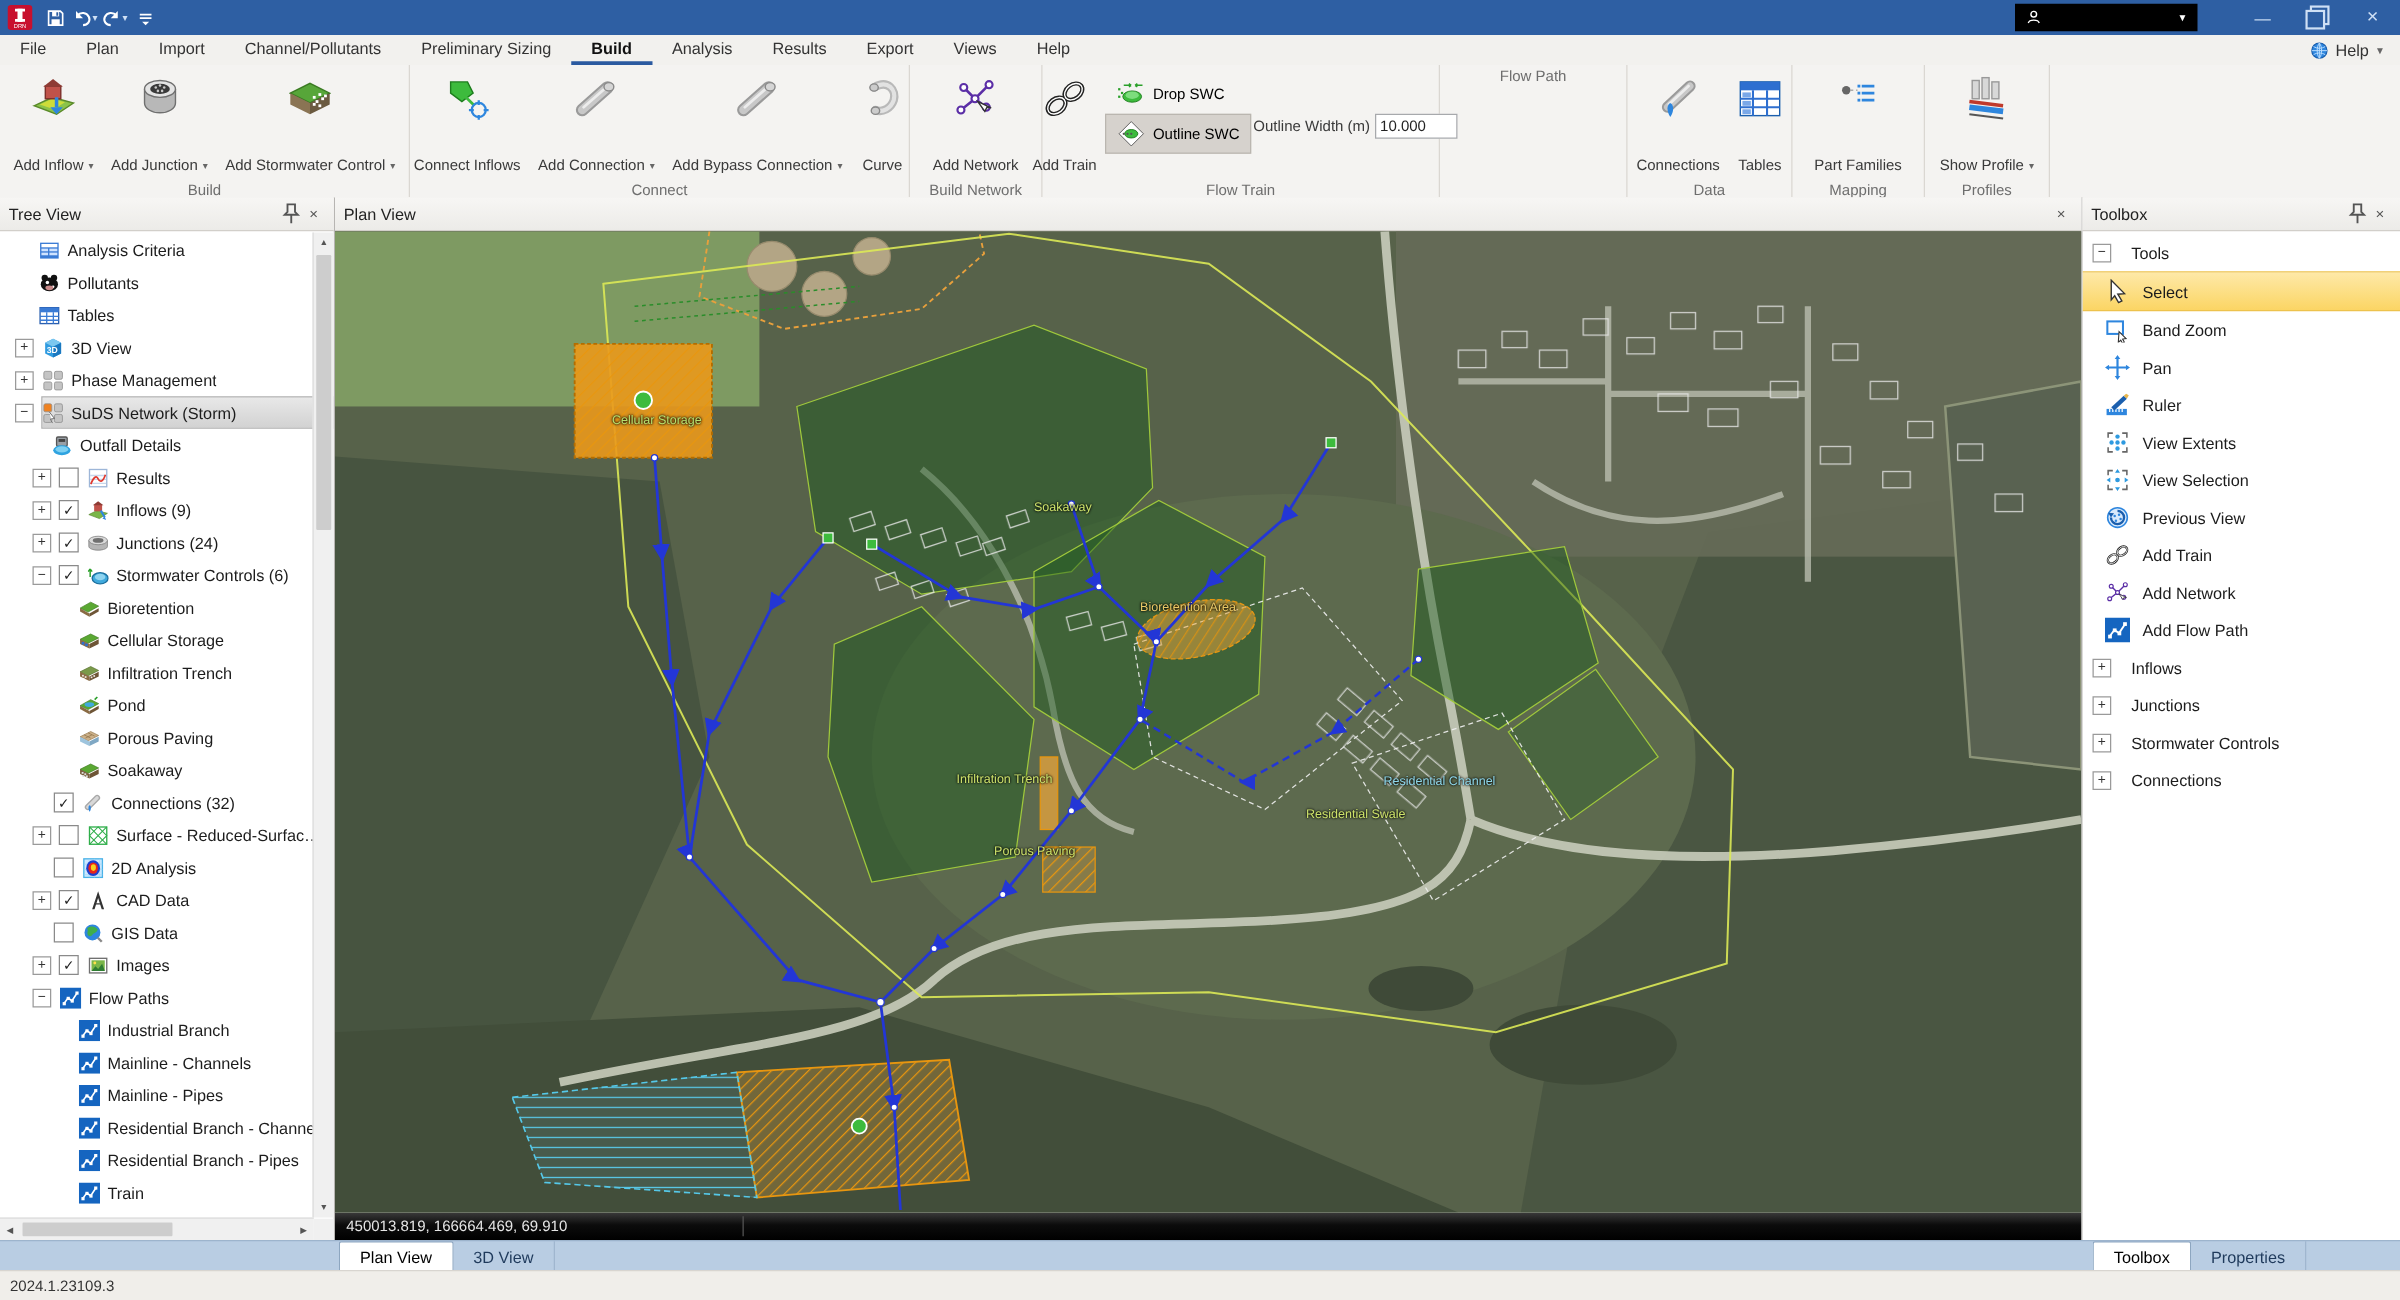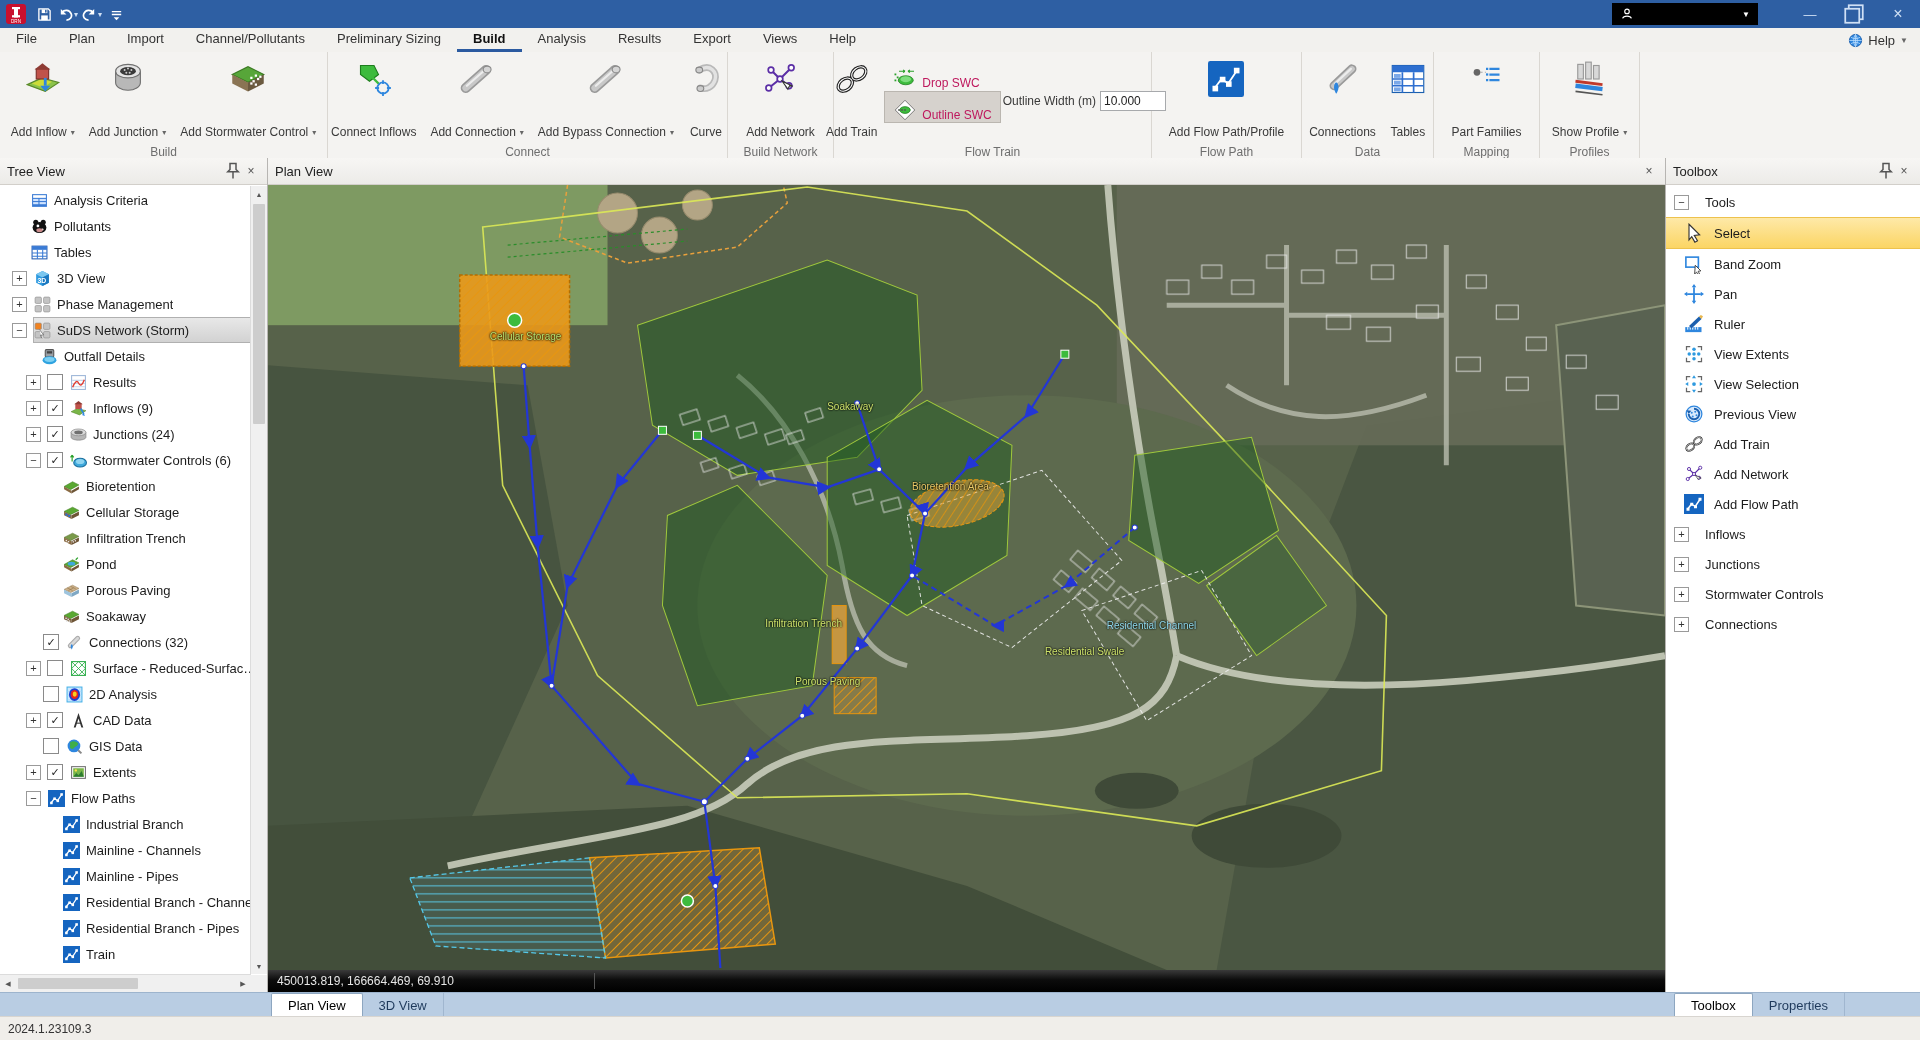--- a/index.html
+++ b/index.html
@@ -29,21 +29,21 @@
   .ribbon{position:absolute;top:52px;left:0;right:0;height:106px;background:#f4f3f1;border-bottom:1px solid #cfccc8;display:flex;}
   .rgroup{display:flex;flex-direction:column;border-right:1px solid #dad7d2;box-sizing:border-box;}
   .rbuttons{flex:1;display:flex;align-items:flex-start;justify-content:center;padding:3px 4px 0;}
   .rbig{display:flex;flex-direction:column;align-items:center;justify-content:space-between;height:80px;padding:3px 6px;font-size:12px;color:#3a3a3a;white-space:nowrap;border:1px solid transparent;}
   .ricon{width:36px;height:36px;margin-top:2px;}
   .rlabel{display:flex;align-items:center;gap:4px;justify-content:space-between;}
   .dcaret{font-size:8px;color:#666;}
   .glabel{height:20px;line-height:18px;text-align:center;font-size:12px;color:#6e6e6e;}
   .ft-wrap{display:flex;align-items:flex-start;}
   .ft-stack{display:flex;flex-direction:column;margin-top:4px;}
-  .ft-row{display:flex;align-items:flex-end;gap:5px;height:30px;padding:0 8px;font-size:12px;color:#be185d;white-space:nowrap;border:1px solid transparent;}
+  .ft-row{display:flex;align-items:center;gap:5px;height:30px;padding:0 8px;font-size:12px;color:#000000;white-space:nowrap;border:1px solid transparent;}
   .ft-row .icon22{width:24px;height:24px;}
   .ft-row.hl{background:#d6d2cd;border-color:#bab6b0;}
   .ft-field{display:flex;align-items:center;gap:4px;font-size:12px;color:#3a3a3a;margin:36px 0 0 2px;white-space:nowrap;}
   .ft-field input{width:58px;height:18px;border:1px solid #a7a9ac;font-size:12px;font-family:"Liberation Sans",sans-serif;padding:0 3px;background:#fff;color:#222;}
 
   
   .main{position:absolute;top:158px;left:0;right:0;bottom:48px;display:flex;background:#e8e6e2;}
   .panel-head{height:26px;display:flex;align-items:center;padding:0 7px;background:linear-gradient(#f7f6f4,#ecebe8);border-bottom:1px solid #d2cfca;font-size:13px;color:#222;flex:0 0 auto;}
   .panel-head .sp{flex:1}
   .hbtn{display:flex;align-items:center;justify-content:center;width:18px;height:18px;color:#555;font-size:12px;}
@@ -401,39 +401,20 @@
             </div>
           </div>
           <div class="ft-field">
             <span>Outline Width (m)</span>
             <input value="10.000" style="">
           </div>
         </div>
         <div class="glabel">Flow Train</div>
       </div>
       <div class="rgroup" style="width: 150px;">
-        <div class="rbuttons">
-          <div class="rbig">
-            <span class="ricon" style="display: inline-flex;">
-              <svg viewBox="0 0 32 32">
-                <rect width="32" height="32" rx="2" fill="#1565c0"></rect>
-                <path d="M6 24l6-8 6 4 8-12" stroke="#fff" stroke-width="1.6" fill="none"></path>
-                <g fill="#fff">
-                  <rect x="4" y="22" width="5" height="5"></rect>
-                  <rect x="10.5" y="14" width="5" height="5"></rect>
-                  <rect x="16" y="18" width="5" height="5"></rect>
-                  <rect x="23" y="6" width="5" height="5"></rect>
-                </g>
-              </svg>
-            </span>
-            <div class="rlabel">
-              <span>Add Flow Path/Profile</span>
-            </div>
-          </div>
-        </div>
         <div class="glabel">Flow Path</div>
       </div>
       <div class="rgroup" style="width: 132px;">
         <div class="rbuttons">
           <div class="rbig">
             <span class="ricon" style="display: inline-flex;">
               <svg viewBox="0 0 32 32">
                 <g stroke-linecap="round" fill="none">
                   <path d="M8 22L24 7" stroke="#9a9a9a" stroke-width="8"></path>
                   <path d="M8 22L24 7" stroke="#c8c8c8" stroke-width="5"></path>
@@ -881,21 +862,21 @@
             <span class="tchk">✓</span>
             <span class="tsel">
               <span class="ticon" style="display: inline-flex;">
                 <svg viewBox="0 0 16 16">
                   <rect x="1.5" y="2.5" width="13" height="11" fill="#fff" stroke="#707070"></rect>
                   <rect x="3" y="4" width="10" height="8" fill="#7ab648"></rect>
                   <circle cx="5.5" cy="6" r="1.1" fill="#ffe04d"></circle>
                   <path d="M3 12l3-3.5 2 2 3-4 2 5.5z" fill="#2e7d32"></path>
                 </svg>
               </span>
-              <span class="tlabel">Extents</span>
+              <span class="tlabel">Images</span>
             </span>
           </div>
           <div class="trow">
             <span style="width: 26px; flex: 0 0 26px;"></span>
             <span class="texp">−</span>
             <span class="tsel">
               <span class="ticon" style="display: inline-flex;">
                 <svg viewBox="0 0 16 16">
                   <rect width="16" height="16" fill="#1565c0"></rect>
                   <path d="M3 12l3-4 3 2 4-6" stroke="#fff" fill="none" stroke-width="1.2"></path>

